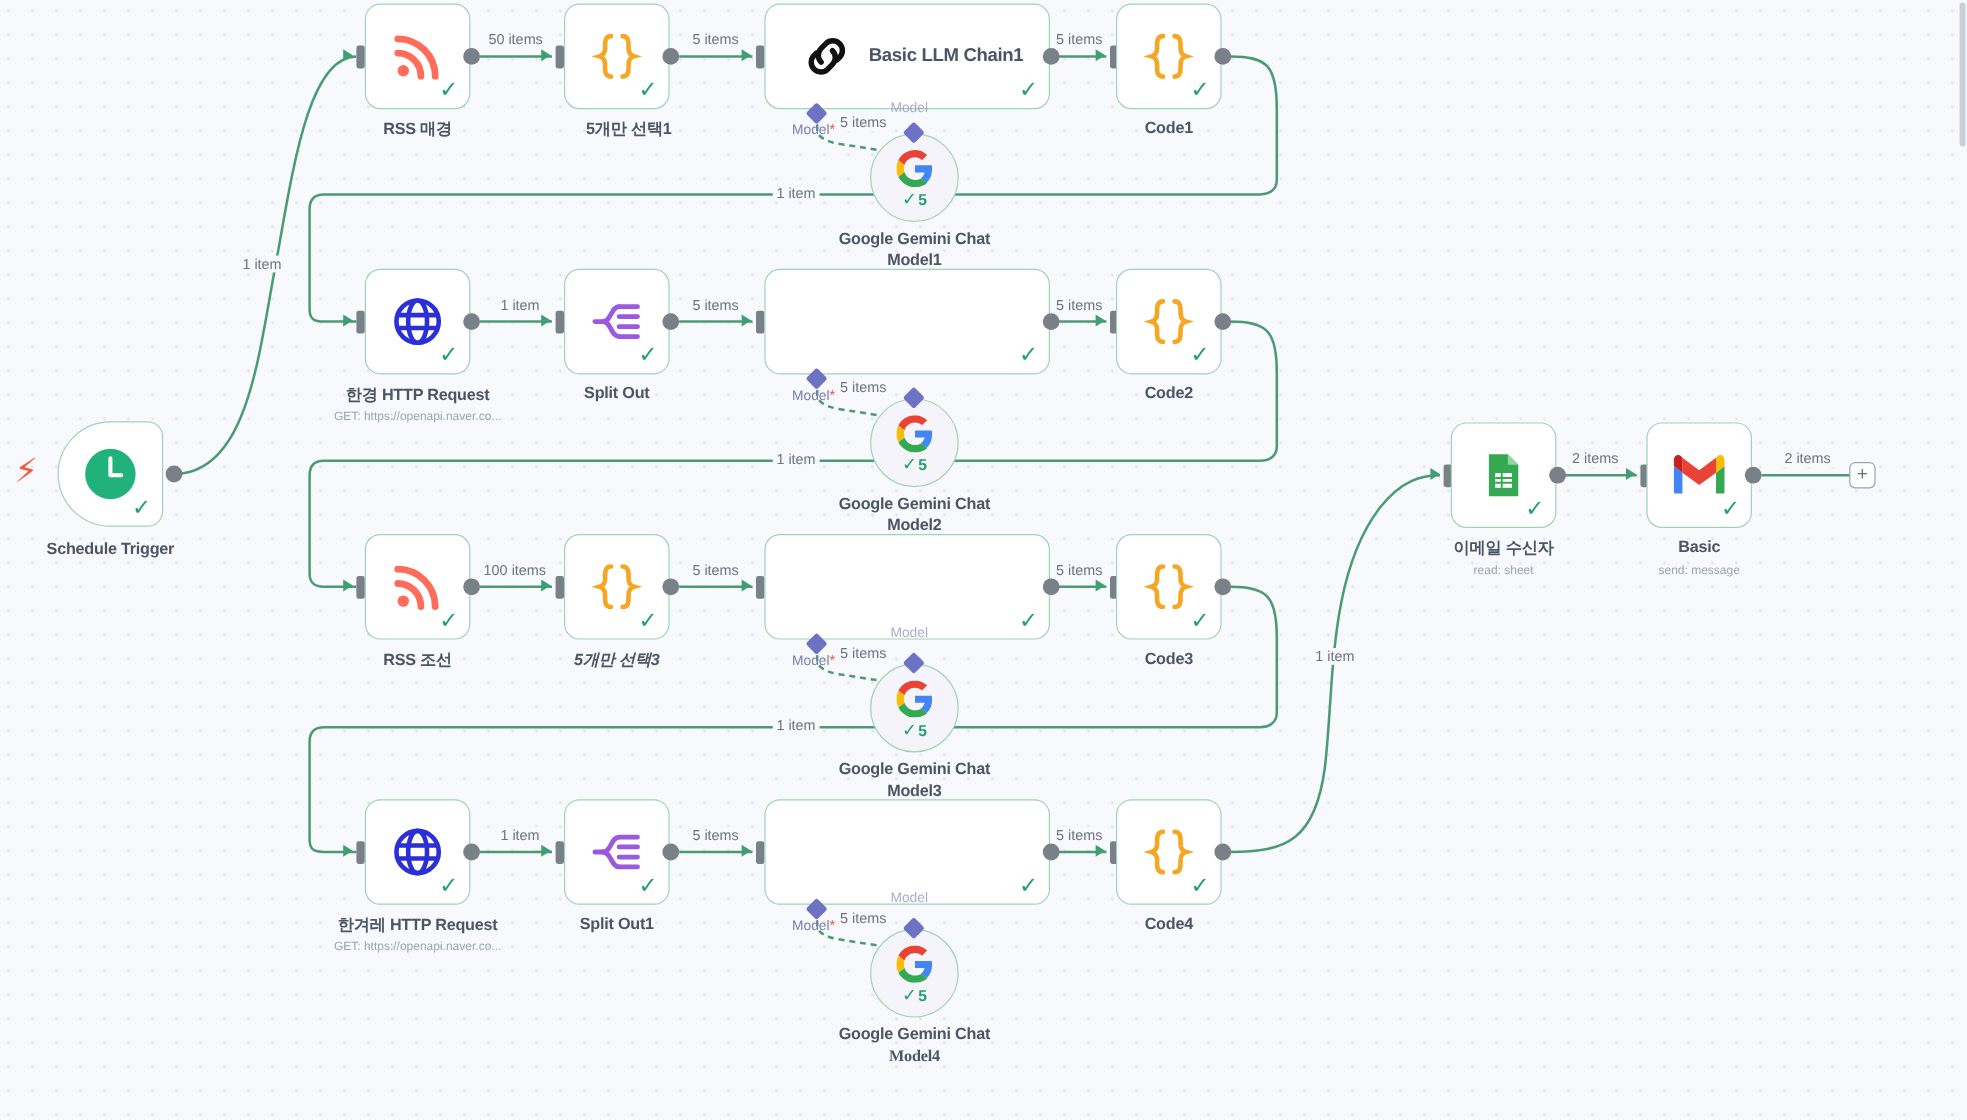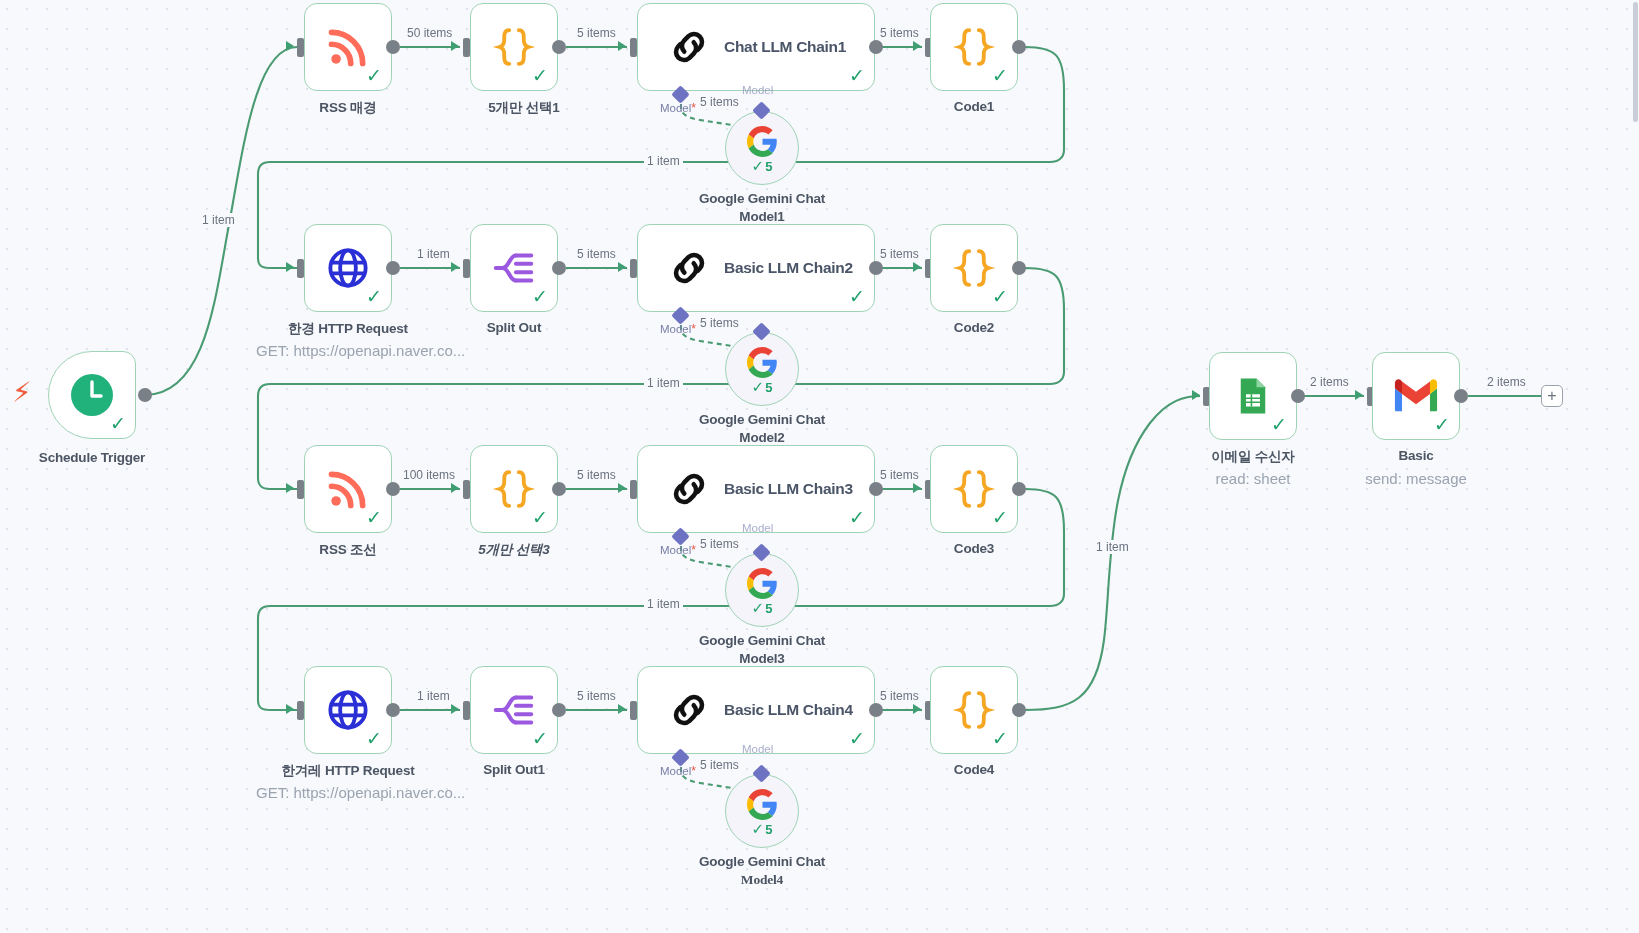--- a/index.html
+++ b/index.html
@@ -36,21 +36,21 @@
     color:#22a06b;font-size:19px;line-height:1;font-weight:bold;
     font-family:"DejaVu Sans",sans-serif;
   }
   .caption{
     position:absolute;text-align:center;
     font-size:13.5px;font-weight:bold;color:#4b5563;
     letter-spacing:-.2px;white-space:nowrap;
   }
   .subcaption{
     position:absolute;text-align:center;
-    font-size:15px;color:#9aa3b0;white-space:nowrap;
+    font-size:10px;color:#9aa3b0;white-space:nowrap;
   }
   .wide .label{
     font-size:15.5px;color:#4a5568;font-weight:bold;
     letter-spacing:-.3px;margin-left:14px;white-space:nowrap;
   }
   .wide .inner{display:flex;align-items:center;justify-content:flex-start;width:100%;padding-left:30px;box-sizing:border-box;}
 
   
   .port-in{
     position:absolute;width:7px;height:19px;background:#7a8087;border-radius:2px;
@@ -199,21 +199,21 @@
   <div class="node">
     <div class="port-in" style="left:630px;top:38px;"></div>
     <div class="box wide" style="left:637px;top:3px;">
       <div class="inner">
         <span class="ico">
           <svg width="42" height="42" viewBox="0 0 24 24">
             <path d="M9.3 14.7a4.6 4.6 0 0 1 0-6.5l2.4-2.4a4.6 4.6 0 0 1 6.5 6.5l-1.3 1.3" stroke="#111" stroke-width="2.6" fill="none" stroke-linecap="round"></path>
             <path d="M14.7 9.3a4.6 4.6 0 0 1 0 6.5l-2.4 2.4a4.6 4.6 0 0 1-6.5-6.5l1.3-1.3" stroke="#111" stroke-width="2.6" fill="none" stroke-linecap="round"></path>
           </svg>
         </span>
-        <span class="label">Chat LLM Chain1</span>
+        <span class="label">Basic LLM Chain1</span>
       </div>
       <span class="tick">✓</span>
     </div>
     <div class="port-out" style="left:869px;top:40px;"></div>
     <div class="diamond" style="left:674px;top:88px;"></div>
     <div class="mlabel" style="left:660px;top:101px;"><span>Model</span><span class="star">*</span></div>
     <div class="mlabel ghost" style="left:742px;top:84px;">Model</div>
     <div class="elabel" style="left:697px;top:95px;">5 items</div>
   </div>
   <div class="elabel" style="left:877px;top:26px;">5 items</div>
@@ -290,29 +290,20 @@
     </div>
     <div class="port-out" style="left:552px;top:261px;"></div>
     <div class="caption" style="left:422px;top:320px;width:184px;">Split Out</div>
   </div>
   <div class="elabel" style="left:574px;top:247px;">5 items</div>
   <div class="arrow" style="left:618px;top:262px;"></div>
 
   <div class="node">
     <div class="port-in" style="left:630px;top:259px;"></div>
     <div class="box wide" style="left:637px;top:224px;">
-      <div class="inner">
-        <span class="ico">
-          <svg width="42" height="42" viewBox="0 0 24 24">
-            <path d="M9.3 14.7a4.6 4.6 0 0 1 0-6.5l2.4-2.4a4.6 4.6 0 0 1 6.5 6.5l-1.3 1.3" stroke="#111" stroke-width="2.6" fill="none" stroke-linecap="round"></path>
-            <path d="M14.7 9.3a4.6 4.6 0 0 1 0 6.5l-2.4 2.4a4.6 4.6 0 0 1-6.5-6.5l1.3-1.3" stroke="#111" stroke-width="2.6" fill="none" stroke-linecap="round"></path>
-          </svg>
-        </span>
-        <span class="label">Basic LLM Chain2</span>
-      </div>
       <span class="tick">✓</span>
     </div>
     <div class="port-out" style="left:869px;top:261px;"></div>
     <div class="diamond" style="left:674px;top:309px;"></div>
     <div class="mlabel" style="left:660px;top:322px;"><span>Model</span><span class="star">*</span></div>
     <div class="elabel" style="left:697px;top:316px;">5 items</div>
   </div>
   <div class="elabel" style="left:877px;top:247px;">5 items</div>
   <div class="arrow" style="left:913px;top:262px;"></div>
 
@@ -384,29 +375,20 @@
     </div>
     <div class="port-out" style="left:552px;top:482px;"></div>
     <div class="caption" style="left:422px;top:541px;width:184px;font-style:italic;">5개만 선택3</div>
   </div>
   <div class="elabel" style="left:574px;top:468px;">5 items</div>
   <div class="arrow" style="left:618px;top:483px;"></div>
 
   <div class="node">
     <div class="port-in" style="left:630px;top:480px;"></div>
     <div class="box wide" style="left:637px;top:445px;">
-      <div class="inner">
-        <span class="ico">
-          <svg width="42" height="42" viewBox="0 0 24 24">
-            <path d="M9.3 14.7a4.6 4.6 0 0 1 0-6.5l2.4-2.4a4.6 4.6 0 0 1 6.5 6.5l-1.3 1.3" stroke="#111" stroke-width="2.6" fill="none" stroke-linecap="round"></path>
-            <path d="M14.7 9.3a4.6 4.6 0 0 1 0 6.5l-2.4 2.4a4.6 4.6 0 0 1-6.5-6.5l1.3-1.3" stroke="#111" stroke-width="2.6" fill="none" stroke-linecap="round"></path>
-          </svg>
-        </span>
-        <span class="label">Basic LLM Chain3</span>
-      </div>
       <span class="tick">✓</span>
     </div>
     <div class="port-out" style="left:869px;top:482px;"></div>
     <div class="diamond" style="left:674px;top:530px;"></div>
     <div class="mlabel" style="left:660px;top:543px;"><span>Model</span><span class="star">*</span></div>
     <div class="mlabel ghost" style="left:742px;top:522px;">Model</div>
     <div class="elabel" style="left:697px;top:537px;">5 items</div>
   </div>
   <div class="elabel" style="left:877px;top:468px;">5 items</div>
   <div class="arrow" style="left:913px;top:483px;"></div>
@@ -482,29 +464,20 @@
     </div>
     <div class="port-out" style="left:552px;top:703px;"></div>
     <div class="caption" style="left:422px;top:762px;width:184px;">Split Out1</div>
   </div>
   <div class="elabel" style="left:574px;top:689px;">5 items</div>
   <div class="arrow" style="left:618px;top:704px;"></div>
 
   <div class="node">
     <div class="port-in" style="left:630px;top:701px;"></div>
     <div class="box wide" style="left:637px;top:666px;">
-      <div class="inner">
-        <span class="ico">
-          <svg width="42" height="42" viewBox="0 0 24 24">
-            <path d="M9.3 14.7a4.6 4.6 0 0 1 0-6.5l2.4-2.4a4.6 4.6 0 0 1 6.5 6.5l-1.3 1.3" stroke="#111" stroke-width="2.6" fill="none" stroke-linecap="round"></path>
-            <path d="M14.7 9.3a4.6 4.6 0 0 1 0 6.5l-2.4 2.4a4.6 4.6 0 0 1-6.5-6.5l1.3-1.3" stroke="#111" stroke-width="2.6" fill="none" stroke-linecap="round"></path>
-          </svg>
-        </span>
-        <span class="label">Basic LLM Chain4</span>
-      </div>
       <span class="tick">✓</span>
     </div>
     <div class="port-out" style="left:869px;top:703px;"></div>
     <div class="diamond" style="left:674px;top:751px;"></div>
     <div class="mlabel" style="left:660px;top:764px;"><span>Model</span><span class="star">*</span></div>
     <div class="mlabel ghost" style="left:742px;top:743px;">Model</div>
     <div class="elabel" style="left:697px;top:758px;">5 items</div>
   </div>
   <div class="elabel" style="left:877px;top:689px;">5 items</div>
   <div class="arrow" style="left:913px;top:704px;"></div>

